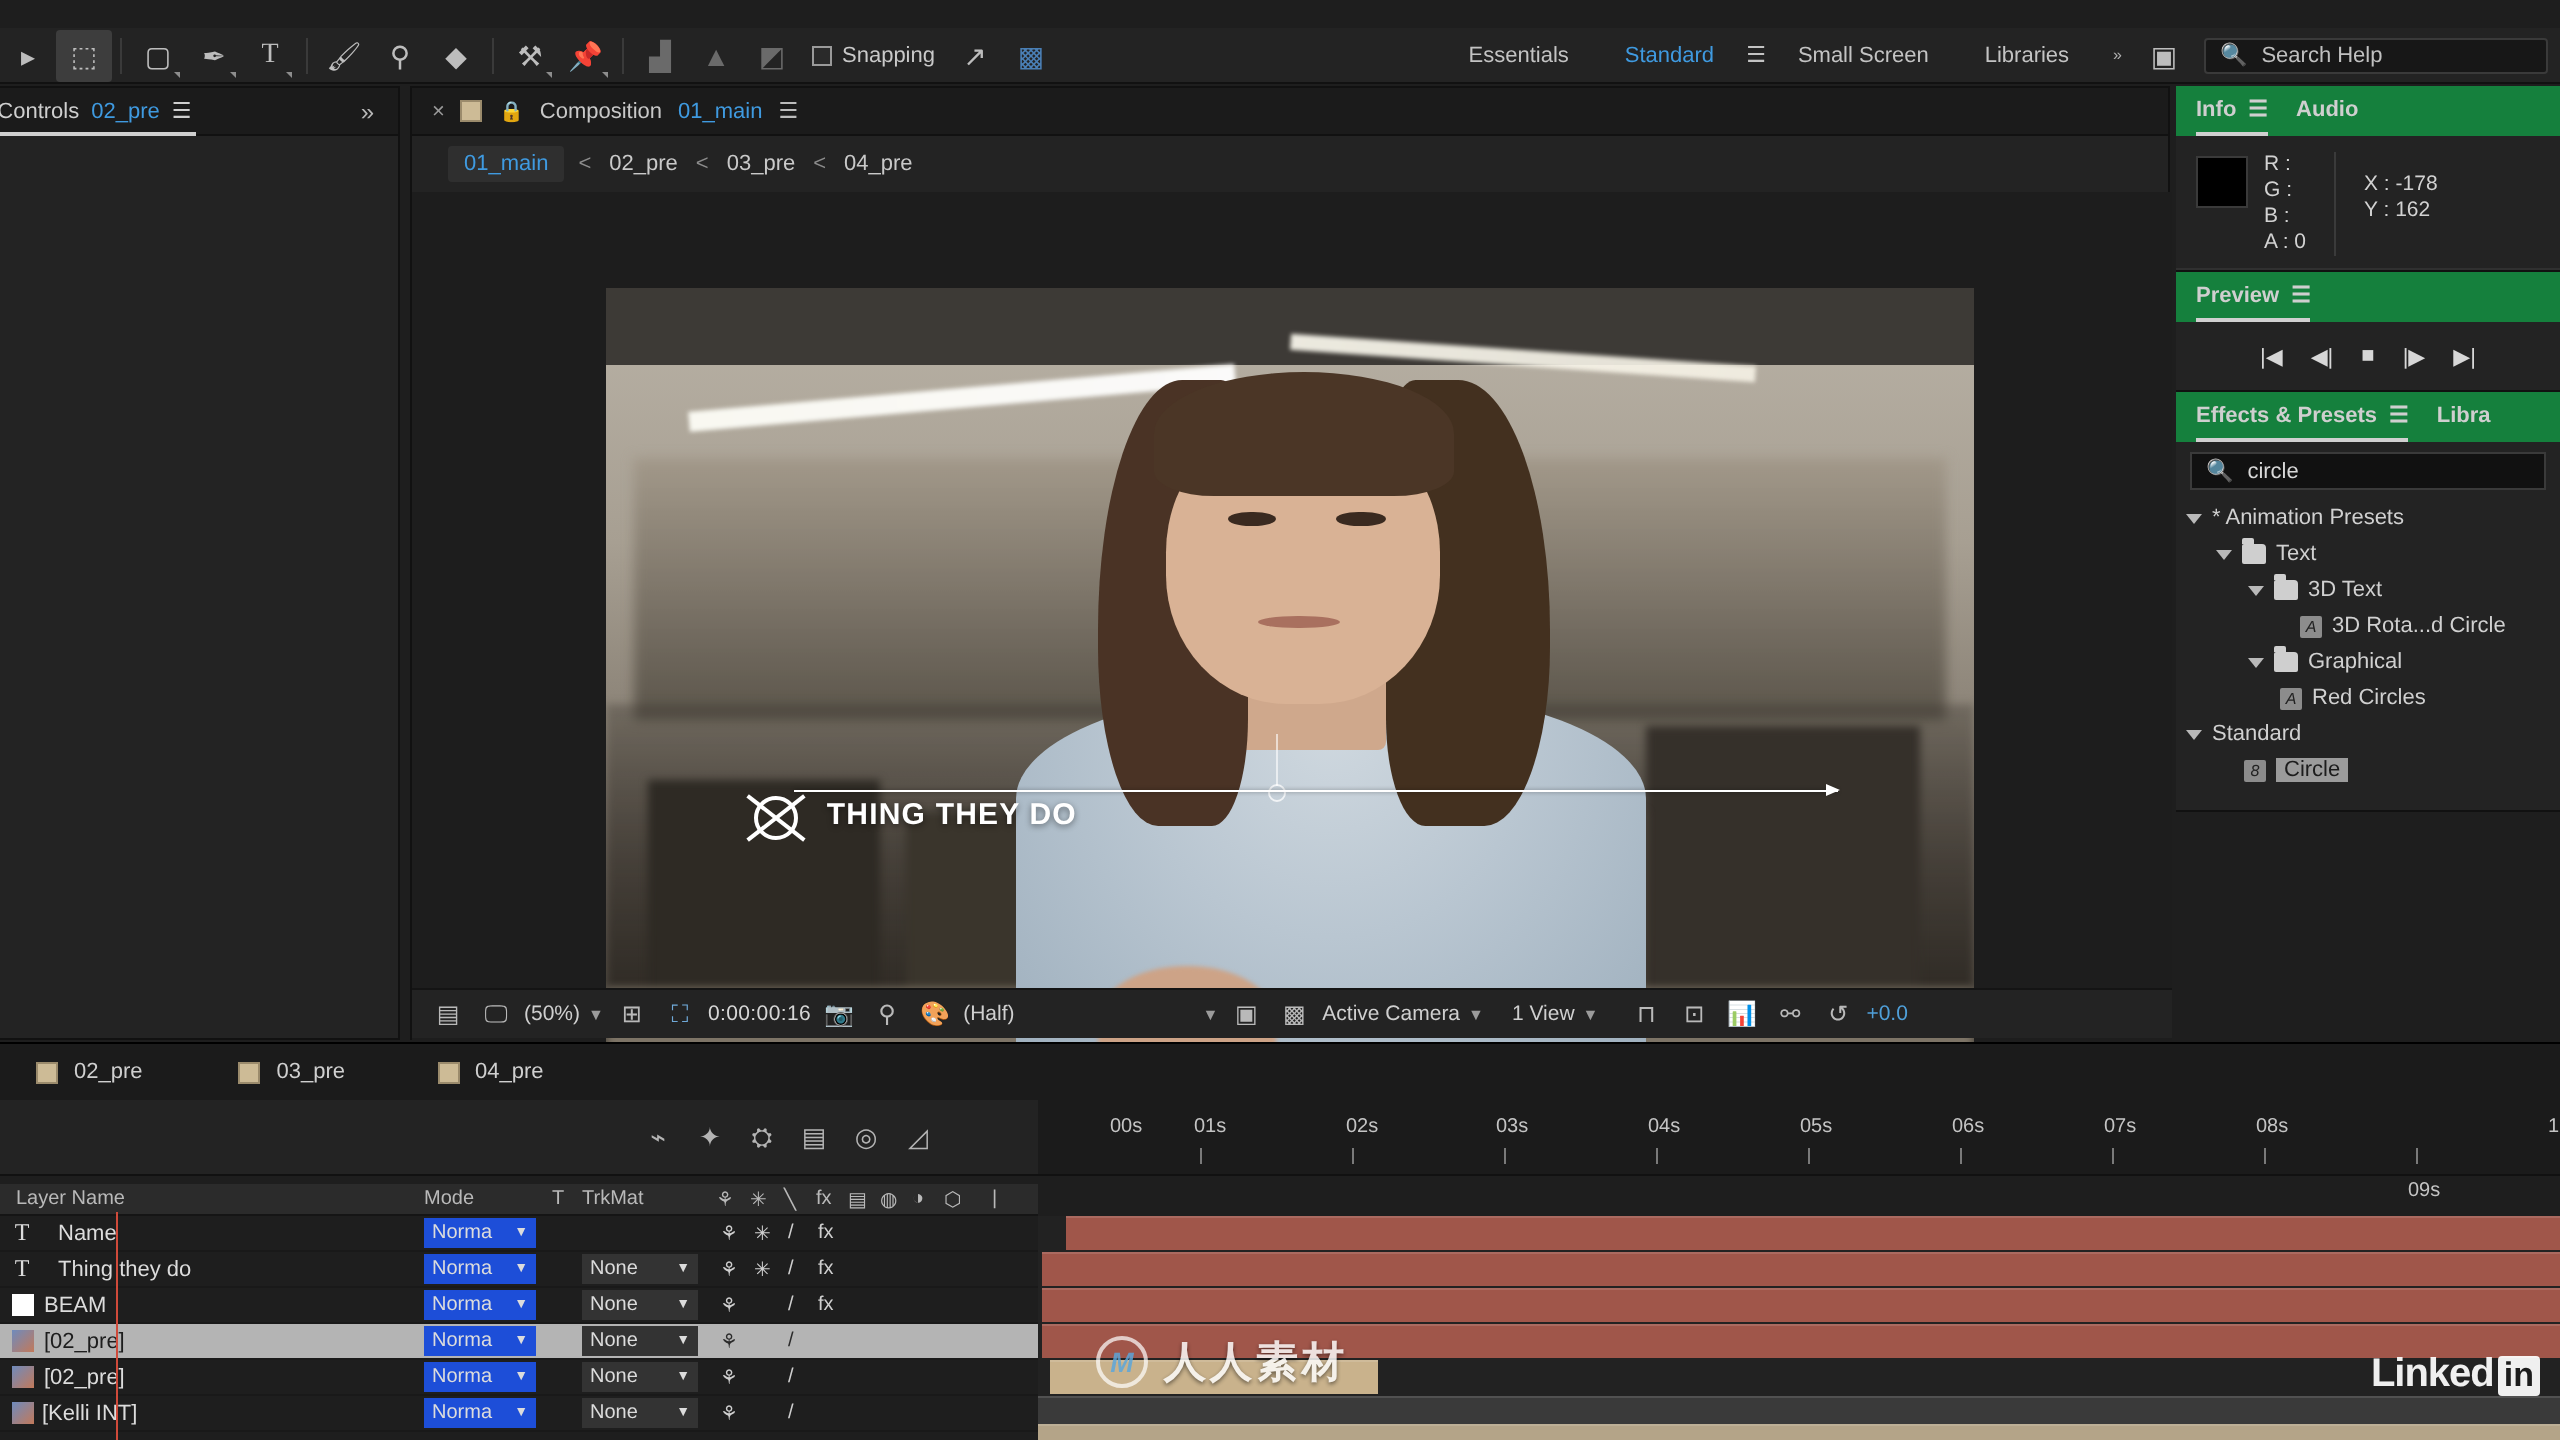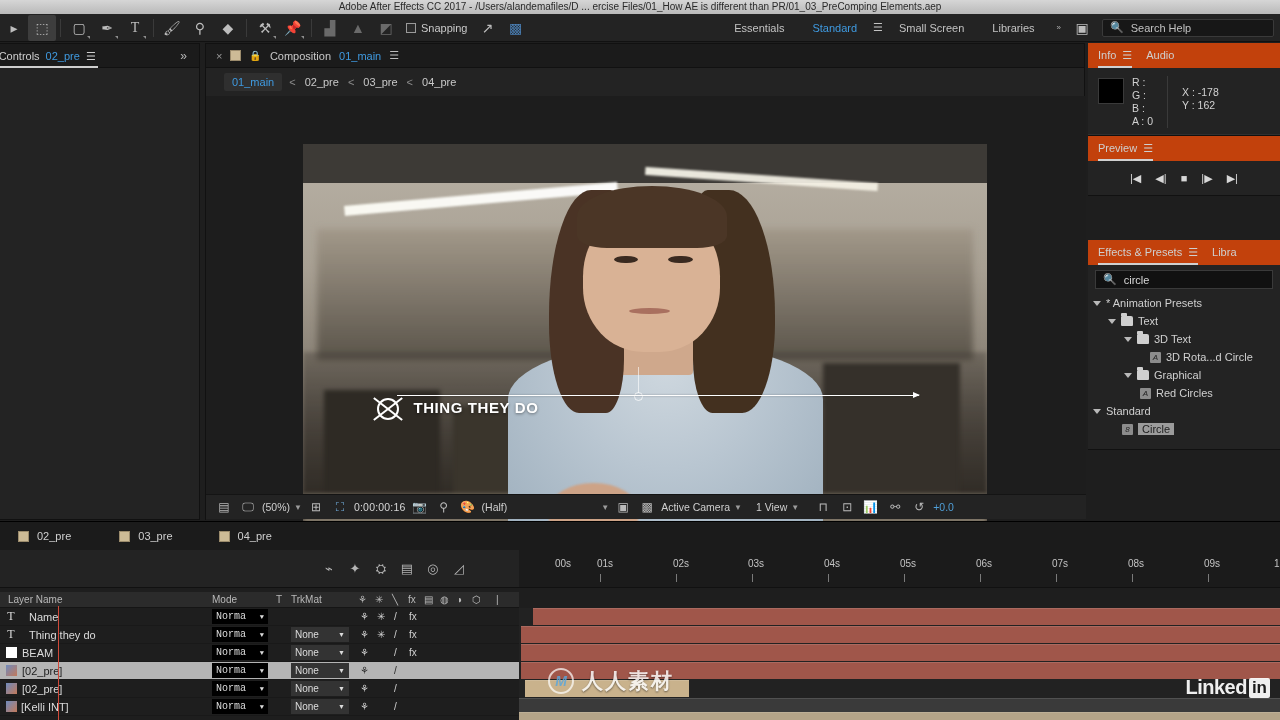--- a/index.html
+++ b/index.html
@@ -121,21 +121,21 @@
   .compbar{ position:absolute; left:0; bottom:0; width:880px; height:25px; background:#232323;
     border-top:1px solid #141414; display:flex; align-items:center; gap:4px; padding:0 8px; font-size:10.5px;}
   .cbi{ width:20px; height:19px; display:flex; align-items:center; justify-content:center; color:#b9b9b9; font-size:12px;}
   .cbtxt{ font-size:10.5px; color:#cfcfcf; white-space:nowrap;}
   .chev{ color:#9b9b9b; font-size:8px;}
   .cbtime{ color:#d6d6d6; font-size:10.5px; letter-spacing:.2px;}
 
   
   .rcol{ position:absolute; left:1088px; top:43px; width:192px; }
   .rpanel{ background:#232323; border-bottom:1px solid #111; }
-  .rtabrow{ height:25px; display:flex; align-items:center; gap:14px; padding:0 10px; background:#c2410c;}
+  .rtabrow{ height:25px; display:flex; align-items:center; gap:14px; padding:0 10px; background:#15803d;font-weight:bold;}
   .rtab{ font-size:11px; color:#cfcfcf; display:flex; align-items:center; gap:6px; height:25px; line-height:25px;}
   .rtab.active{ box-shadow: inset 0 -2px 0 #d0d0d0;}
   .infobody{ padding:8px 10px 6px 10px; display:flex; gap:8px; border-bottom:1px solid #303030;}
   .swatch{ width:26px; height:26px; background:#000; border:1px solid #3a3a3a; margin-top:2px;}
   .rgba{ font-size:10.5px; line-height:13px; color:#d2d2d2; }
   .vline{ width:1px; background:#3a3a3a; margin:0 6px;}
   .xy{ font-size:10.5px; line-height:13px; color:#d2d2d2; padding-top:10px;}
   .ramtxt{ padding:7px 10px; font-size:10.5px; line-height:15px; color:#d2d2d2;}
   .transport{ display:flex; align-items:center; justify-content:center; gap:14px; height:34px; color:#d7d7d7; font-size:11px;}
   .efsearch{ margin:5px 7px; height:19px; background:#111; border:1px solid #3a3a3a;
@@ -164,22 +164,22 @@
   .colhdr{ position:absolute; left:0; top:70px; width:519px; height:16px; background:#2b2b2b;
     border-bottom:1px solid #151515; font-size:10px; color:#b9b9b9;}
   .colhdr .c{ position:absolute; top:2px; }
   .rows{ position:absolute; left:0; top:86px; width:519px; height:113px; }
   .lrow{ height:18px; display:flex; align-items:center; font-size:11px; color:#dcdcdc;
     border-bottom:1px solid #191919; position:relative; }
   .lrow.sel{ background:#b4b4b4; color:#1d1d1d;}
   .lrow .tico{ width:22px; text-align:center; font-family:"Liberation Serif", serif; font-size:12px;}
   .lrow .vidsw{ width:11px;height:11px;margin-left:5px;}
   .lrow .nm{ padding-left:7px; white-space:nowrap; font-size:11px;}
-  .modebox{ position:absolute; left:212px; width:56px; height:15px; background:#000000;
-    display:flex; align-items:center; justify-content:space-between; padding:0 4px; font-size:10px; color:#dcdcdc;font-family:Liberation Mono, monospace;}
+  .modebox{ position:absolute; left:212px; width:56px; height:15px; background:#1d4ed8;
+    display:flex; align-items:center; justify-content:space-between; padding:0 4px; font-size:10px; color:#dcdcdc;}
   .trkbox{ position:absolute; left:291px; width:58px; height:15px; background:#333;
     display:flex; align-items:center; justify-content:space-between; padding:0 4px; font-size:10px; color:#dcdcdc;}
   .sw{ position:absolute; font-size:10px; color:#cfcfcf;}
   .trackarea{ position:absolute; left:519px; top:86px; width:761px; height:113px; background:#222;}
   .clip{ position:absolute; height:17px; border-top:1px solid rgba(255,255,255,.12);}
   .clip.red{ background:#a0564a; }
   .clip.tan{ background:#c9b28c; }
   .clip.grey{ background:#3a3a3a; }
   .clip.tan2{ background:#b4a488; }
   .redline{ position:absolute; left:577px; top:605px; width:1px; height:115px; background:#d04a3a; z-index:5;}
@@ -194,23 +194,20 @@
   .wm-li{ position:absolute; right:10px; top:675px; display:flex; align-items:center; z-index:8; opacity:.93;}
   .wm-li .w{ color:#fff; font-size:20px; font-weight:bold; letter-spacing:-.5px;}
   .wm-li .b{ background:#fff; color:#1c1c1c; font-size:17px; font-weight:bold;
     padding:0 3px; margin-left:2px; border-radius:2px; line-height:20px;}
 </style>
 </head>
 <body>
 
 <div id="app">
 
-  <div class="titlebar">
-    <span>Adobe After Effects CC 2017 - /Users/alandemafiles/D ... ercise Files/01_How AE is different than PR/01_03_PreComping Elements.aep</span>
-  </div>
 
   <div class="toolbar">
     <div class="tbtn">▸</div>
     <div class="tbtn sel">⬚</div>
     <div class="tsep"></div>
     <div class="tbtn">▢<i class="nub"></i></div>
     <div class="tbtn">✒<i class="nub"></i></div>
     <div class="tbtn" style="font-family:'Liberation Serif',serif;">T<i class="nub"></i></div>
     <div class="tsep"></div>
     <div class="tbtn">🖌</div>
@@ -383,21 +380,21 @@
       </div>
       <div class="transport">
         <span>|◀</span>
         <span>◀|</span>
         <span>■</span>
         <span>|▶</span>
         <span>▶|</span>
       </div>
     </div>
 
-    <div class="rpanel" style="height:210px;margin-top:44px;">
+    <div class="rpanel" style="height:210px;">
       <div class="rtabrow">
         <div class="rtab active">
           <span>Effects &amp; Presets</span>
           <span>☰</span>
         </div>
         <div class="rtab">
           <span>Libra</span>
         </div>
       </div>
       <div class="efsearch">
@@ -474,21 +471,21 @@
     <div class="ruler">
       <span class="tick" style="left:10px;padding-left:26px;">00s</span>
       <span class="tick" style="left:78px;">01s</span>
       <span class="tick" style="left:154px;">02s</span>
       <span class="tick" style="left:229px;">03s</span>
       <span class="tick" style="left:305px;">04s</span>
       <span class="tick" style="left:381px;">05s</span>
       <span class="tick" style="left:457px;">06s</span>
       <span class="tick" style="left:533px;">07s</span>
       <span class="tick" style="left:609px;">08s</span>
-      <span class="tick" style="left:685px;">09s</span>
+      <span class="tick" style="left:685px;margin-top:32px;">09s</span>
       <span class="tick" style="left:755px;">1</span>
       <i class="tickmark" style="left:81px;"></i>
       <i class="tickmark" style="left:157px;"></i>
       <i class="tickmark" style="left:233px;"></i>
       <i class="tickmark" style="left:309px;"></i>
       <i class="tickmark" style="left:385px;"></i>
       <i class="tickmark" style="left:461px;"></i>
       <i class="tickmark" style="left:537px;"></i>
       <i class="tickmark" style="left:613px;"></i>
       <i class="tickmark" style="left:689px;"></i>

